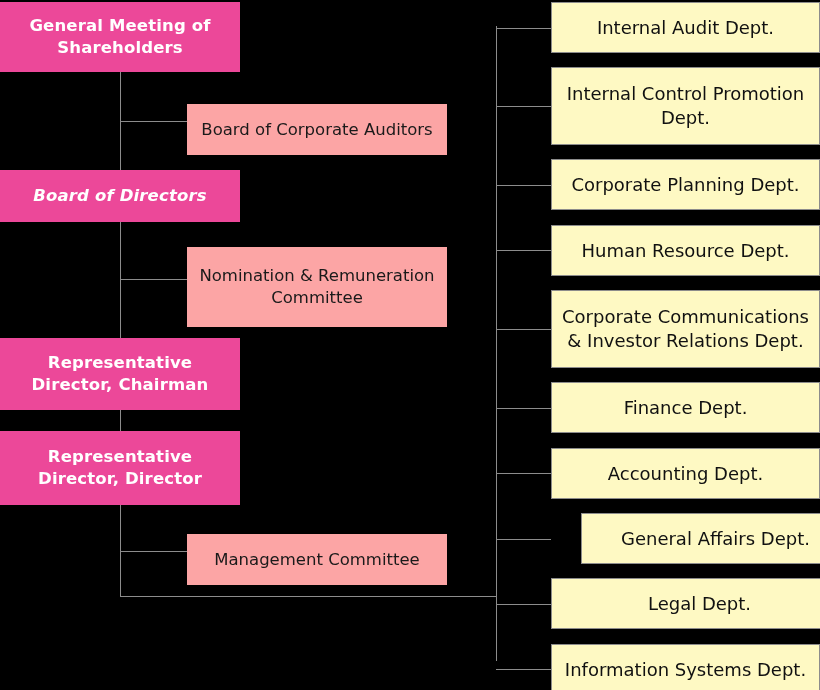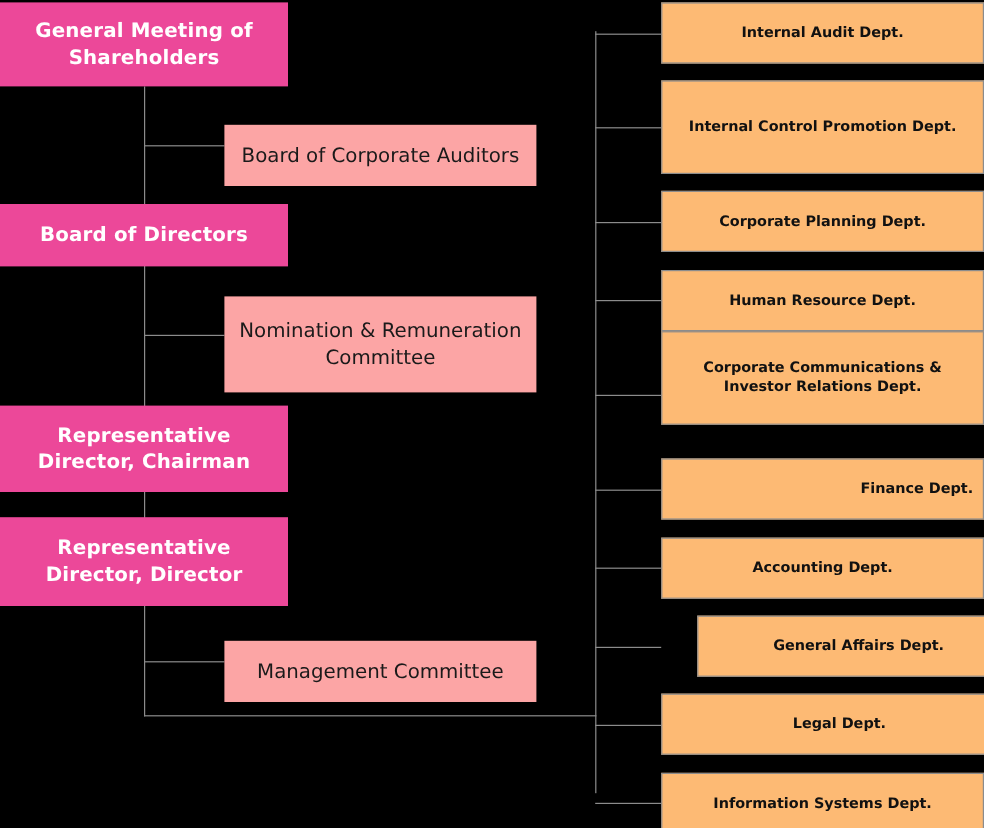--- a/index.html
+++ b/index.html
@@ -56,24 +56,24 @@
   .node.grey {
     background: #fca5a5;
     color: #1a1a1a;
     font-weight: normal;
     font-size: 16.5px;
     margin-top: 8px;
   }
 
   
   .node.white {
-    background: #fdba74;
+    background: #fef9c3;
     color: #111111;
-    font-weight: bold;
-    font-size: 12px;
+    font-weight: normal;
+    font-size: 18px;
     border: 1px solid #8c8c8c;
   }
 </style>
 </head>
 <body>
 
 <div id="chart-root">
 
   <div class="line v" style="left:120px; top:72px; height:525px;"></div>
 
@@ -101,21 +101,21 @@
     </div>
 
   <div class="node blue" style="left:0px; top:2px; width:240px; height:70px;">
     <span class="node-label">General Meeting of Shareholders</span>
   </div>
 
   <div class="node grey" style="left:187px; top:96px; width:260px; height:51px;">
     <span class="node-label">Board of Corporate Auditors</span>
   </div>
 
-  <div class="node blue" style="left:0px; top:170px; width:240px; height:52px;">
+  <div class="node blue" style="left:0px; top:170px; width:240px; height:52px;font-style:italic;">
     <span class="node-label">Board of Directors</span>
   </div>
 
   <div class="node grey" style="left:187px; top:239px; width:260px; height:80px;">
     <span class="node-label">Nomination &amp; Remuneration Committee</span>
   </div>
 
   <div class="node blue" style="left:0px; top:338px; width:240px; height:72px;">
     <span class="node-label">Representative Director, Chairman</span>
   </div>
@@ -134,24 +134,24 @@
       </div>
       <div class="node white" style="left: 551px; top: 67px; width: 269px; height: 78px;">
         <span class="node-label">Internal Control Promotion Dept.</span>
       </div>
       <div class="node white" style="left: 551px; top: 159px; width: 269px; height: 51px;">
         <span class="node-label">Corporate Planning Dept.</span>
       </div>
       <div class="node white" style="left: 551px; top: 225px; width: 269px; height: 51px;">
         <span class="node-label">Human Resource Dept.</span>
       </div>
-      <div class="node white" style="left: 551px; top: 276px; width: 269px; height: 78px;">
+      <div class="node white" style="left: 551px; top: 290px; width: 269px; height: 78px;">
         <span class="node-label">Corporate Communications &amp; Investor Relations Dept.</span>
       </div>
-      <div class="node white" style="left: 551px; top: 382px; width: 269px; height: 51px; text-align: right;">
+      <div class="node white" style="left: 551px; top: 382px; width: 269px; height: 51px;">
         <span class="node-label">Finance Dept.</span>
       </div>
       <div class="node white" style="left: 551px; top: 448px; width: 269px; height: 51px;">
         <span class="node-label">Accounting Dept.</span>
       </div>
       <div class="node white" style="left: 581px; top: 513px; width: 269px; height: 51px;">
         <span class="node-label">General Affairs Dept.</span>
       </div>
       <div class="node white" style="left: 551px; top: 578px; width: 297px; height: 51px;">
         <span class="node-label">Legal Dept.</span>

